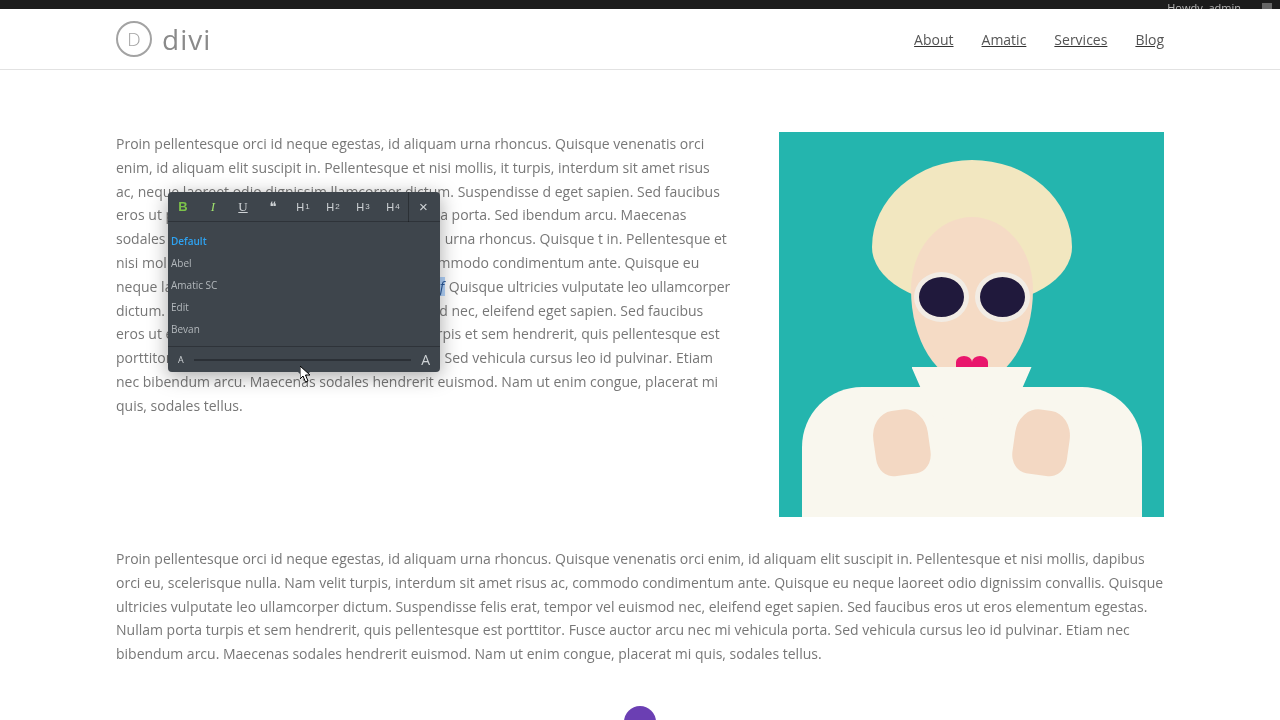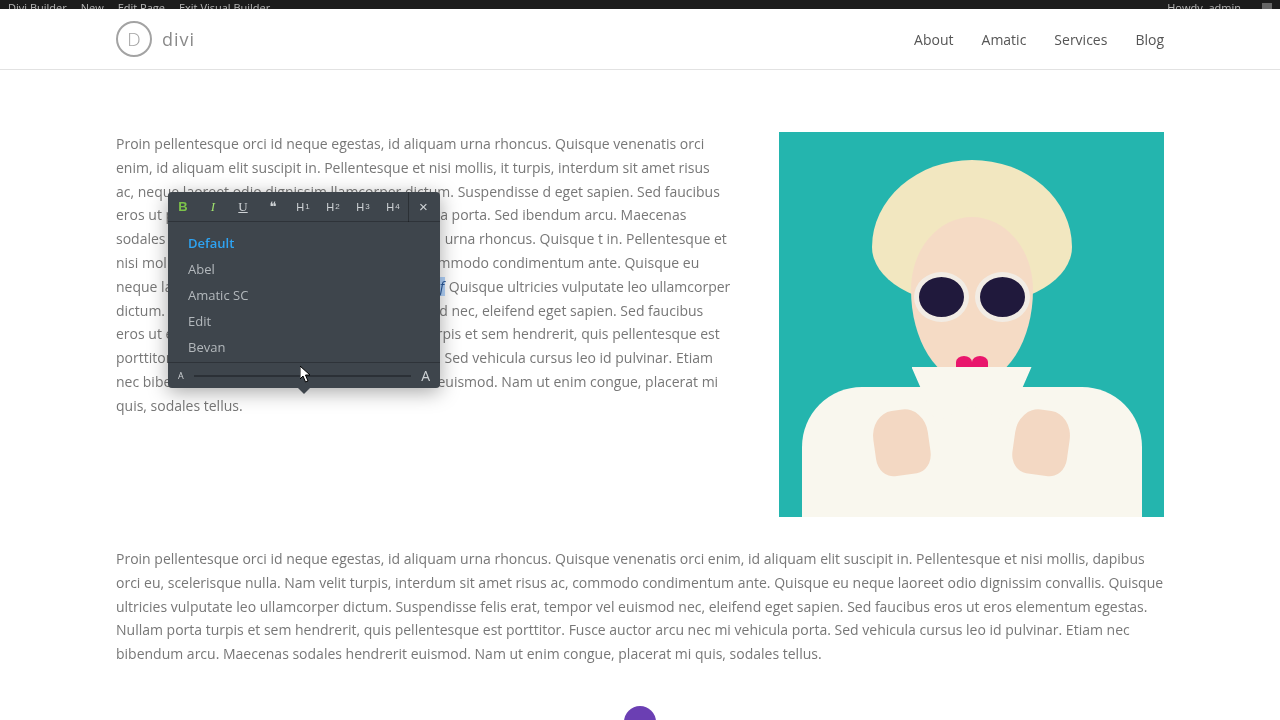--- a/index.html
+++ b/index.html
@@ -10,22 +10,22 @@
   .wp-bar .left { display: flex; gap: 14px; }
   .wp-bar .right { margin-left: auto; display: flex; gap: 21px; align-items: center; }
   .wp-bar span { white-space: nowrap; }
   .wp-avatar { width: 10px; height: 10px; background: #666; }
   
   
   .site-header { border-bottom: 1px solid #e2e2e2; height: 61px; display: flex; align-items: center; }
   .site-header-inner { width: 1048px; margin: 0 auto; display: flex; align-items: center; }
   .logo { display: flex; align-items: center; gap: 10px; color: #8f8f8f; }
   .logo-circle { width: 36px; height: 36px; border: 2px solid #a3a3a3; border-radius: 50%; display: flex; align-items: center; justify-content: center; font-size: 19px; color: #a3a3a3; font-weight: 300; }
-  .logo-text { font-size: 18px; font-weight: 400; letter-spacing: 1px; color: #8a8a8a; text-align: center; }
-  .nav { margin-left: auto; display: flex; gap: 28px; }
+  .logo-text { font-size: 28px; font-weight: 400; letter-spacing: 1px; color: #8a8a8a; text-align: center; }
+  .nav { margin-left: auto; display: flex; gap: 28px; text-decoration: underline; }
   .nav a { color: #555; text-decoration: none; font-size: 14px; }
   
   
   .container { width: 1048px; margin: 0 auto; padding: 62px 0 30px; display: flex; gap: 48px; }
   .col-left { flex: 1; position: relative; }
   .col-right { width: 385px; }
   h1 { font-size: 30px; font-weight: 500; color: #333; margin-bottom: 14px; }
   .body-text { font-size: 14px; line-height: 1.7; color: #777; }
   .highlight { background: #b3d4fc; color: #2b5a9b; font-style: italic; padding: 0 1px; }
   
@@ -53,41 +53,35 @@
   .editor { position: absolute; top: 192px; left: 168px; width: 272px; background: #3e454c; border-radius: 4px; box-shadow: 0 4px 20px rgba(0,0,0,.35); z-index: 50; }
   .toolbar { display: flex; align-items: center; height: 30px; border-bottom: 1px solid rgba(0,0,0,.25); }
   .tbtn { flex: none; width: 30px; height: 30px; display:flex; align-items:center; justify-content:center; color: #cfd3d6; font-size: 13px; font-family: Georgia, serif; cursor:pointer; }
   .tbtn.bold { color: #7cc24a; font-weight: bold; font-family: Arial; }
   .tbtn.italic { font-style: italic; color:#9fe06e; }
   .tbtn.u { text-decoration: underline; }
   .tbtn.h { font-family: Arial; font-size:11px; }
   .tbtn.h sub { font-size: 8px; margin-left:1px; }
   .tbtn.close { border-left: 1px solid rgba(0,0,0,.3); font-family: Arial; font-size:15px; }
   .font-list { padding: 8px 0 6px; max-height: 140px; overflow: hidden; }
-  .font-item { padding: 4px 20px; font-size: 13px; color: #b3b8bc; cursor:pointer; }
+  .font-item { padding: 4px 3px; font-size: 10px; color: #b3b8bc; cursor:pointer; }
   .font-item.selected { color: #2ea3f2; font-weight: 600; }
   .size-row { height: 26px; border-top: 1px solid rgba(0,0,0,.25); display:flex; align-items:center; padding: 0 10px; position:relative; }
   .size-a { color: #cfd3d6; }
   .size-a.small { font-size: 9px; }
   .size-a.large { font-size: 14px; margin-left:auto; }
   .slider-track { flex:1; height:2px; background:#2b3036; margin: 0 10px; position: relative; }
   .notch { position:absolute; bottom:-12px; left:50%; transform:translateX(-50%); width:0; height:0; border:6px solid transparent; border-top-color:#3e454c; }
   .cursor { position:absolute; top:366px; left:300px; width:12px; height:16px; z-index:60; }
   .cursor svg { display:block; }
 </style>
 </head>
 <body>
 
 <div class="wp-bar">
-  <div class="left">
-    <span>Divi Builder</span>
-    <span>New</span>
-    <span>Edit Page</span>
-    <span>Exit Visual Builder</span>
-  </div>
   <div class="right">
     <span>Howdy, admin</span>
     <div class="wp-avatar"></div>
   </div>
 </div>
 
 <header class="site-header">
   <div class="site-header-inner">
     <div class="logo">
       <div class="logo-circle">D</div>

